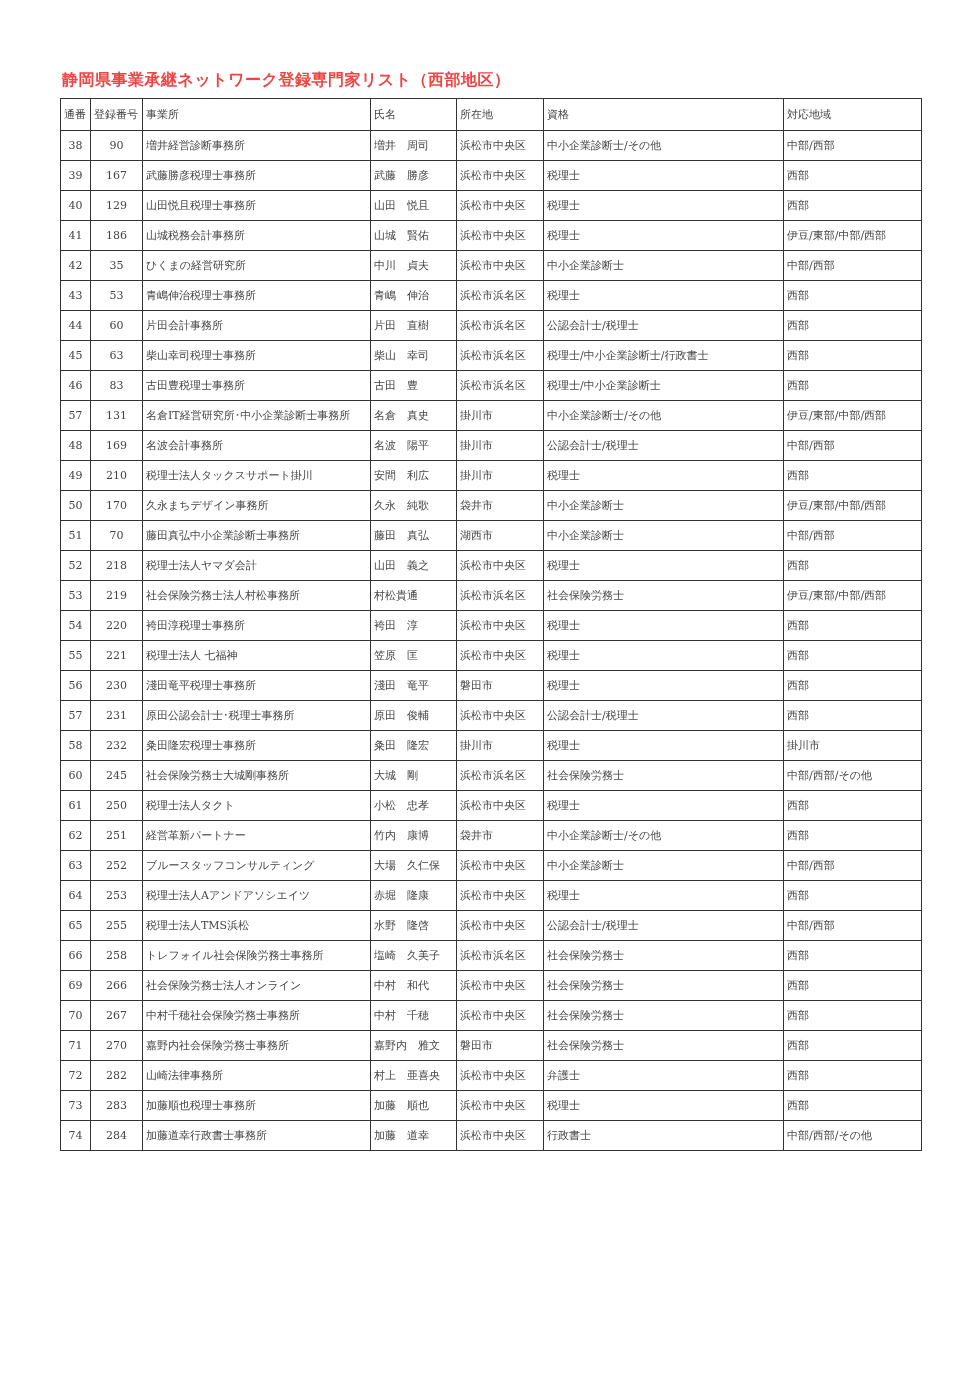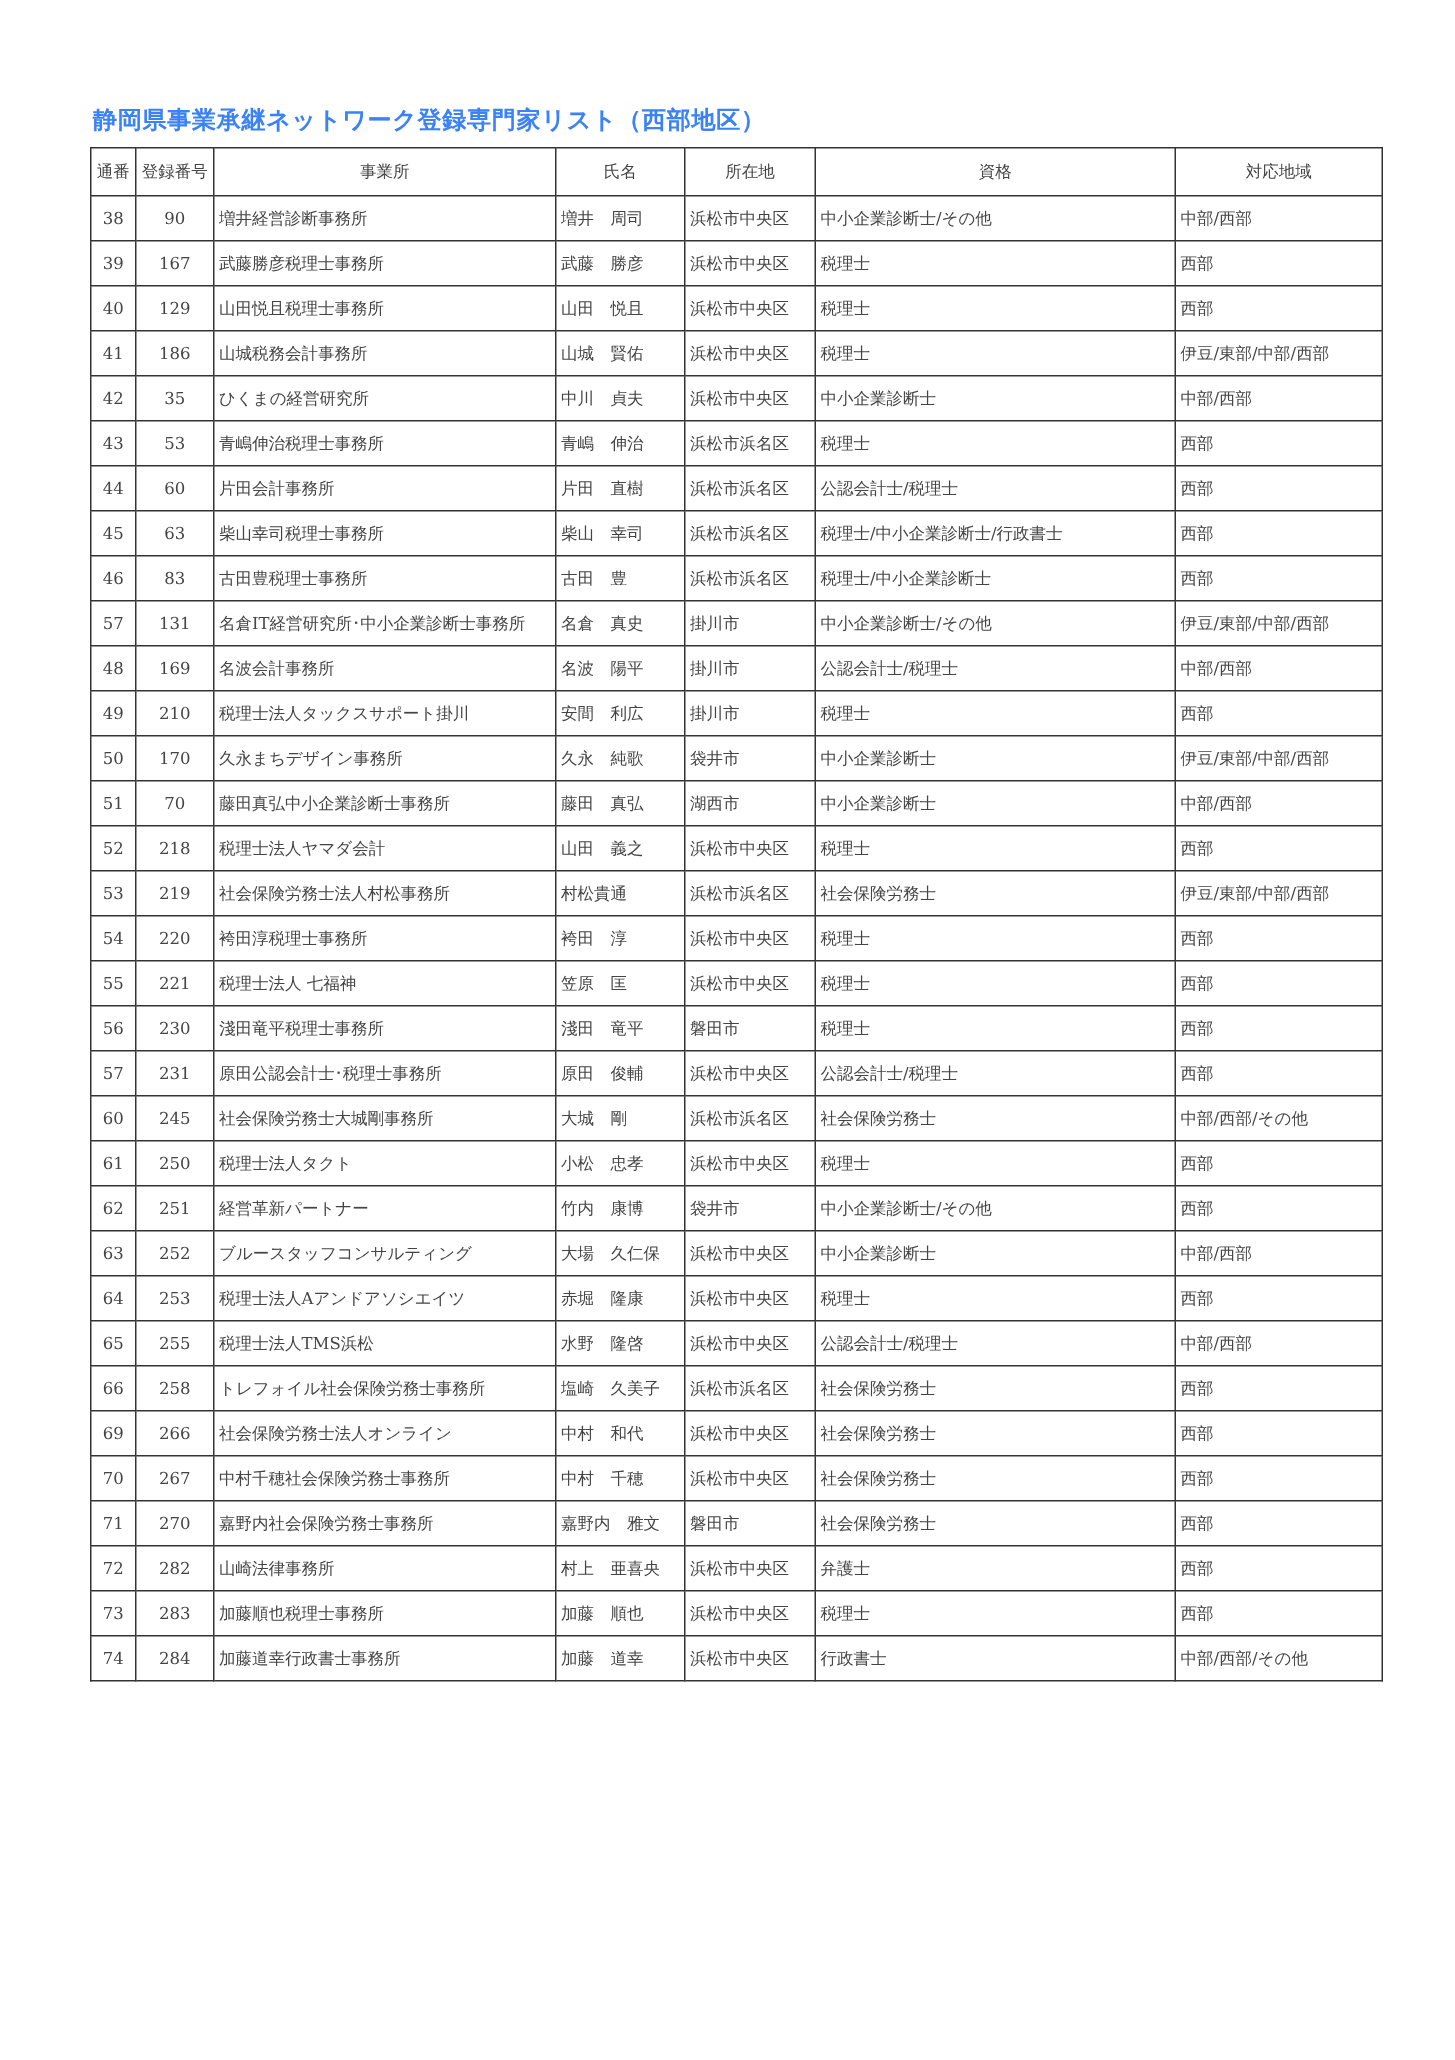--- a/index.html
+++ b/index.html
@@ -1,24 +1,24 @@
 <!DOCTYPE html>
 <html><head>
 <meta charset="utf-8">
 <style>
   html, body { margin: 0; padding: 0; background: #ffffff; }
   body { width: 970px; height: 1373px; position: relative; overflow: hidden;
          font-family: "DejaVu Serif", "Liberation Serif", serif; color: #333; }
   .title { position: absolute; left: 62px; top: 70px; font-family: "DejaVu Sans", "Liberation Sans", sans-serif;
-           font-size: 16px; font-weight: bold; color: #3b82f6; letter-spacing: 0.5px; }
+           font-size: 16px; font-weight: bold; color: #ef4444; letter-spacing: 0.5px; }
   table { position: absolute; left: 60px; top: 98px; border-collapse: collapse; table-layout: fixed;
           width: 861px; }
   td, th { border: 1px solid #333; font-size: 11px; font-weight: normal; white-space: nowrap;
            overflow: hidden; padding: 0 3px; height: 30px; box-sizing: border-box; color: #444; }
-  thead th { height: 32px; text-align: center; }
+  thead th { height: 32px; text-align: left; }
   td.c { text-align: center; }
   td.l { text-align: left; }
   table { border: 1.5px solid #222; }
 </style>
 </head>
 <body>
 
 <div class="title">静岡県事業承継ネットワーク登録専門家リスト（西部地区）</div>
 
 <table>
@@ -217,20 +217,29 @@
       <tr>
         <td class="c">57</td>
         <td class="c">231</td>
         <td class="l">原田公認会計士･税理士事務所</td>
         <td class="l">原田　俊輔</td>
         <td class="l">浜松市中央区</td>
         <td class="l">公認会計士/税理士</td>
         <td class="l">西部</td>
       </tr>
       <tr>
+        <td class="c">58</td>
+        <td class="c">232</td>
+        <td class="l">粂田隆宏税理士事務所</td>
+        <td class="l">粂田　隆宏</td>
+        <td class="l">掛川市</td>
+        <td class="l">税理士</td>
+        <td class="l">掛川市</td>
+      </tr>
+      <tr>
         <td class="c">60</td>
         <td class="c">245</td>
         <td class="l">社会保険労務士大城剛事務所</td>
         <td class="l">大城　剛</td>
         <td class="l">浜松市浜名区</td>
         <td class="l">社会保険労務士</td>
         <td class="l">中部/西部/その他</td>
       </tr>
       <tr>
         <td class="c">61</td>

